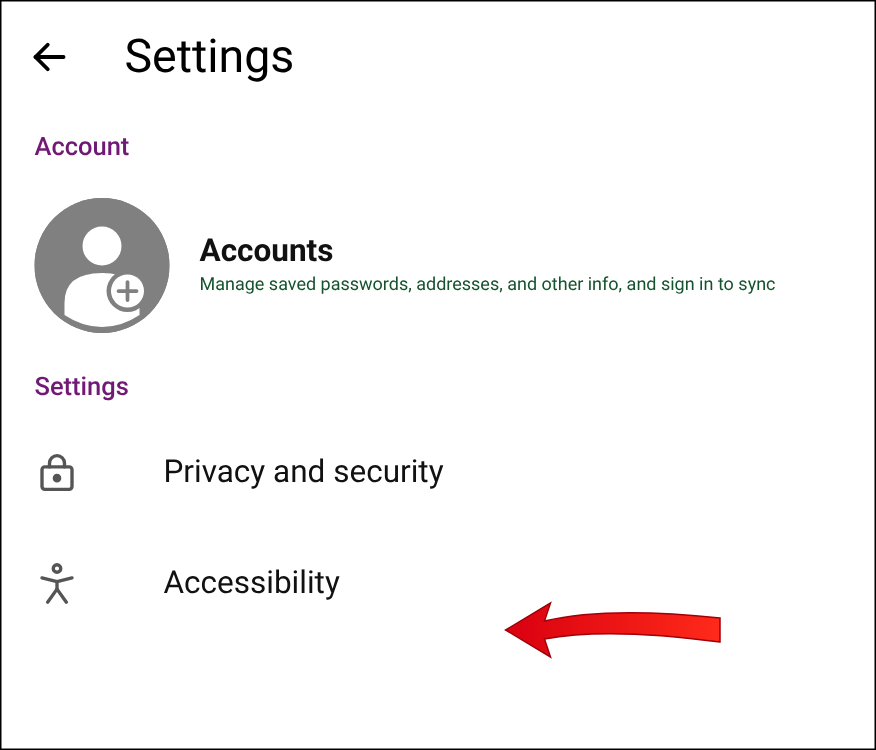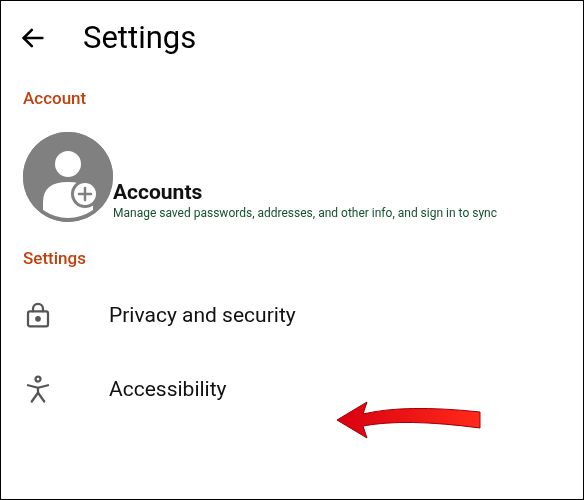--- a/index.html
+++ b/index.html
@@ -23,29 +23,30 @@
       height: 28px;
       color: #000;
       cursor: pointer;
     }
     .title {
       font-size: 31px;
       font-weight: 400;
       color: #000;
     }
     .section-header {
-      color: #c2410c;
+      color: #701a75;
       font-size: 17px;
       font-weight: 500;
       padding: 8px 22px 10px 22px;
     }
     .accounts-row {
       display: flex;
-      align-items: flex-end;
+      align-items: center;
       padding: 14px 22px 18px 22px;
+      gap: 20px;
       cursor: pointer;
     }
     .avatar-wrap {
       width: 90px;
       height: 90px;
       border-radius: 50%;
       background: #808080;
       position: relative;
       flex-shrink: 0;
     }

